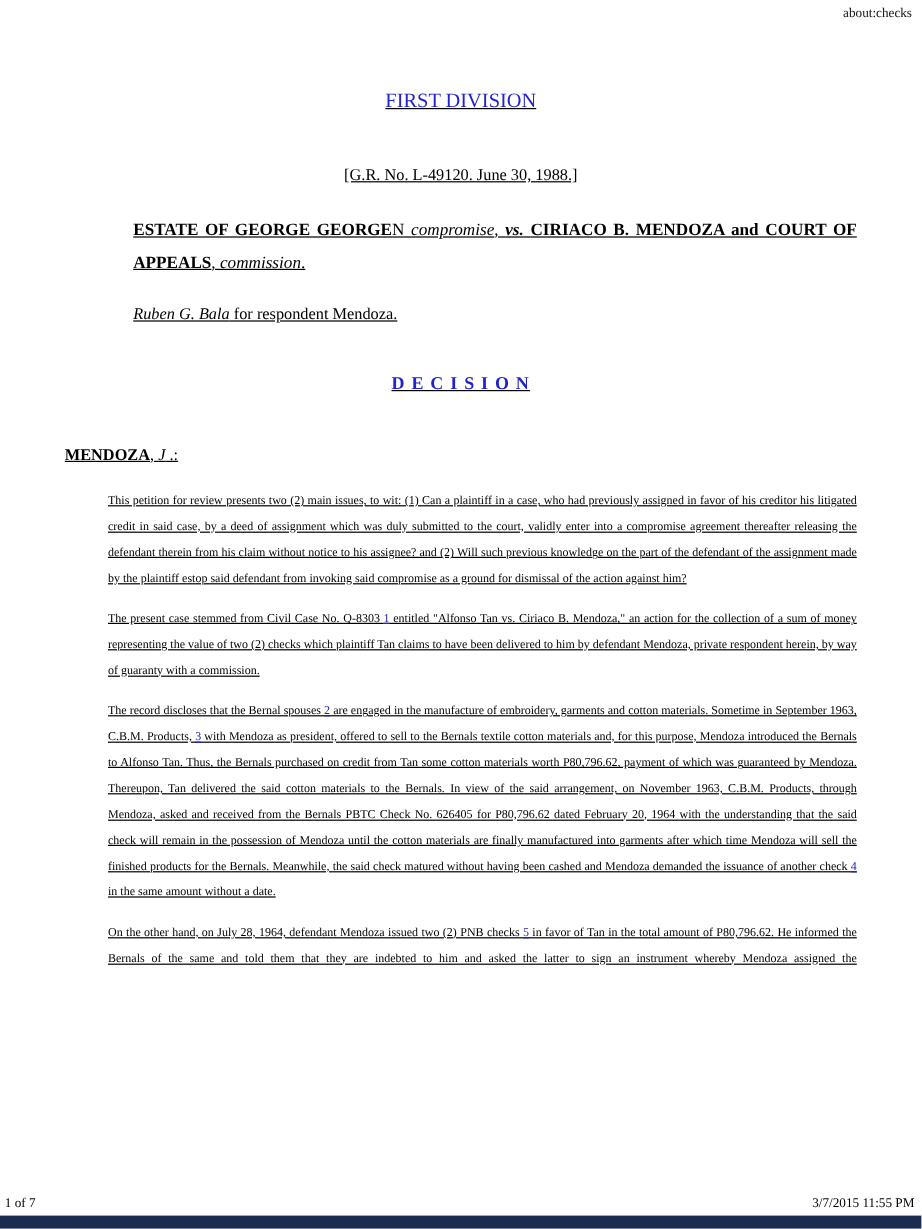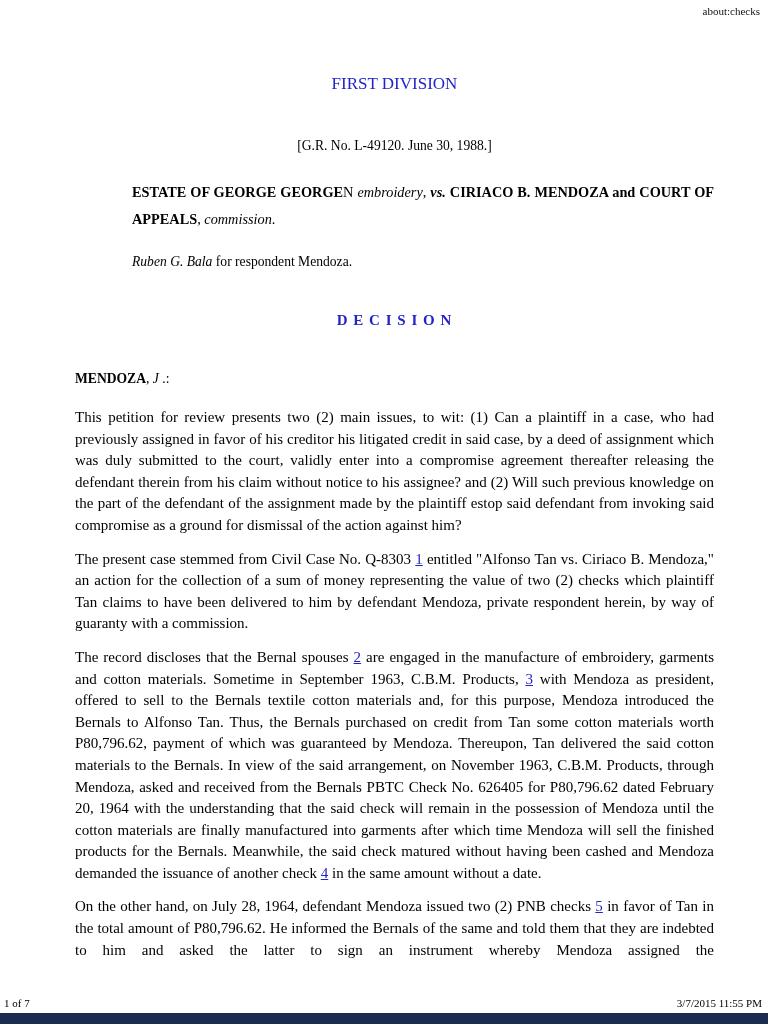--- a/index.html
+++ b/index.html
@@ -11,21 +11,21 @@
     position: relative;
     overflow: hidden;
   }
   .print-header {
     position: absolute;
     top: 5px;
     right: 8px;
     font-size: 11px;
     color: #111;
   }
-  .doc { padding: 74px 54px 0 75px; }
+  .doc { padding: 74px 54px 0 54px; text-decoration: underline; }
   .division {
     text-align: center;
     font-size: 17px;
     color: #2323cb;
   }
   .citation {
     margin-top: 44px;
     text-align: center;
     font-size: 13.6px;
   }
@@ -48,23 +48,24 @@
     font-weight: bold;
     letter-spacing: 1px;
     color: #2323cb;
   }
   .opening {
     margin-top: 42px;
     font-size: 13.6px;
   }
   p.para {
     margin-top: 12px;
-    font-size: 15px;
+    font-size: 10px;
     line-height: 21.6px;
     text-align: justify;
+    margin-left: 36px;
   }
   p.para.first { margin-top: 20px; }
   p.para.continued { text-align-last: justify; }
   .b  { font-weight: bold; }
   .i  { font-style: italic; }
   .bi { font-weight: bold; font-style: italic; }
   a.link {
     color: #2323cb;
     text-decoration: underline;
     cursor: pointer;
@@ -96,21 +97,21 @@
 <div class="page">
 
   <div class="print-header">about:checks</div>
 
   <div class="doc">
 
     <div class="division">FIRST DIVISION</div>
 
     <div class="citation">[G.R. No. L-49120. June 30, 1988.]</div>
 
-    <div class="case-title"><span class="b">ESTATE OF GEORGE GEORGE</span><span>N </span><span class="i">embroidery</span><span>, </span><span class="bi">vs.</span><span> </span><span class="b">CIRIACO B. MENDOZA and COURT OF APPEALS</span><span>, </span><span class="i">commission</span><span>.</span></div>
+    <div class="case-title"><span class="b">ESTATE OF GEORGE GEORGE</span><span>N </span><span class="i">compromise</span><span>, </span><span class="bi">vs.</span><span> </span><span class="b">CIRIACO B. MENDOZA and COURT OF APPEALS</span><span>, </span><span class="i">commission</span><span>.</span></div>
 
     <div class="counsel"><span class="i">Ruben G. Bala</span><span> for respondent Mendoza.</span></div>
 
     <div class="decision-heading">D E C I S I O N</div>
 
     <div class="opening"><span class="b">MENDOZA</span><span>, </span><span class="i">J</span><span> .:</span></div>
 
     <p class="para first"><span>This petition for review presents two (2) main issues, to wit: (1) Can a plaintiff in a case, who had previously assigned in favor of his creditor his litigated credit in said case, by a deed of assignment which was duly submitted to the court, validly enter into a compromise agreement thereafter releasing the defendant therein from his claim without notice to his assignee? and (2) Will such previous knowledge on the part of the defendant of the assignment made by the plaintiff estop said defendant from invoking said compromise as a ground for dismissal of the action against him?</span></p>
 
     <p class="para"><span>The present case stemmed from Civil Case No. Q-8303 </span><a href="#" class="link">1</a><span> entitled "Alfonso Tan vs. Ciriaco B. Mendoza," an action for the collection of a sum of money representing the value of two (2) checks which plaintiff Tan claims to have been delivered to him by defendant Mendoza, private respondent herein, by way of guaranty with a commission.</span></p>

